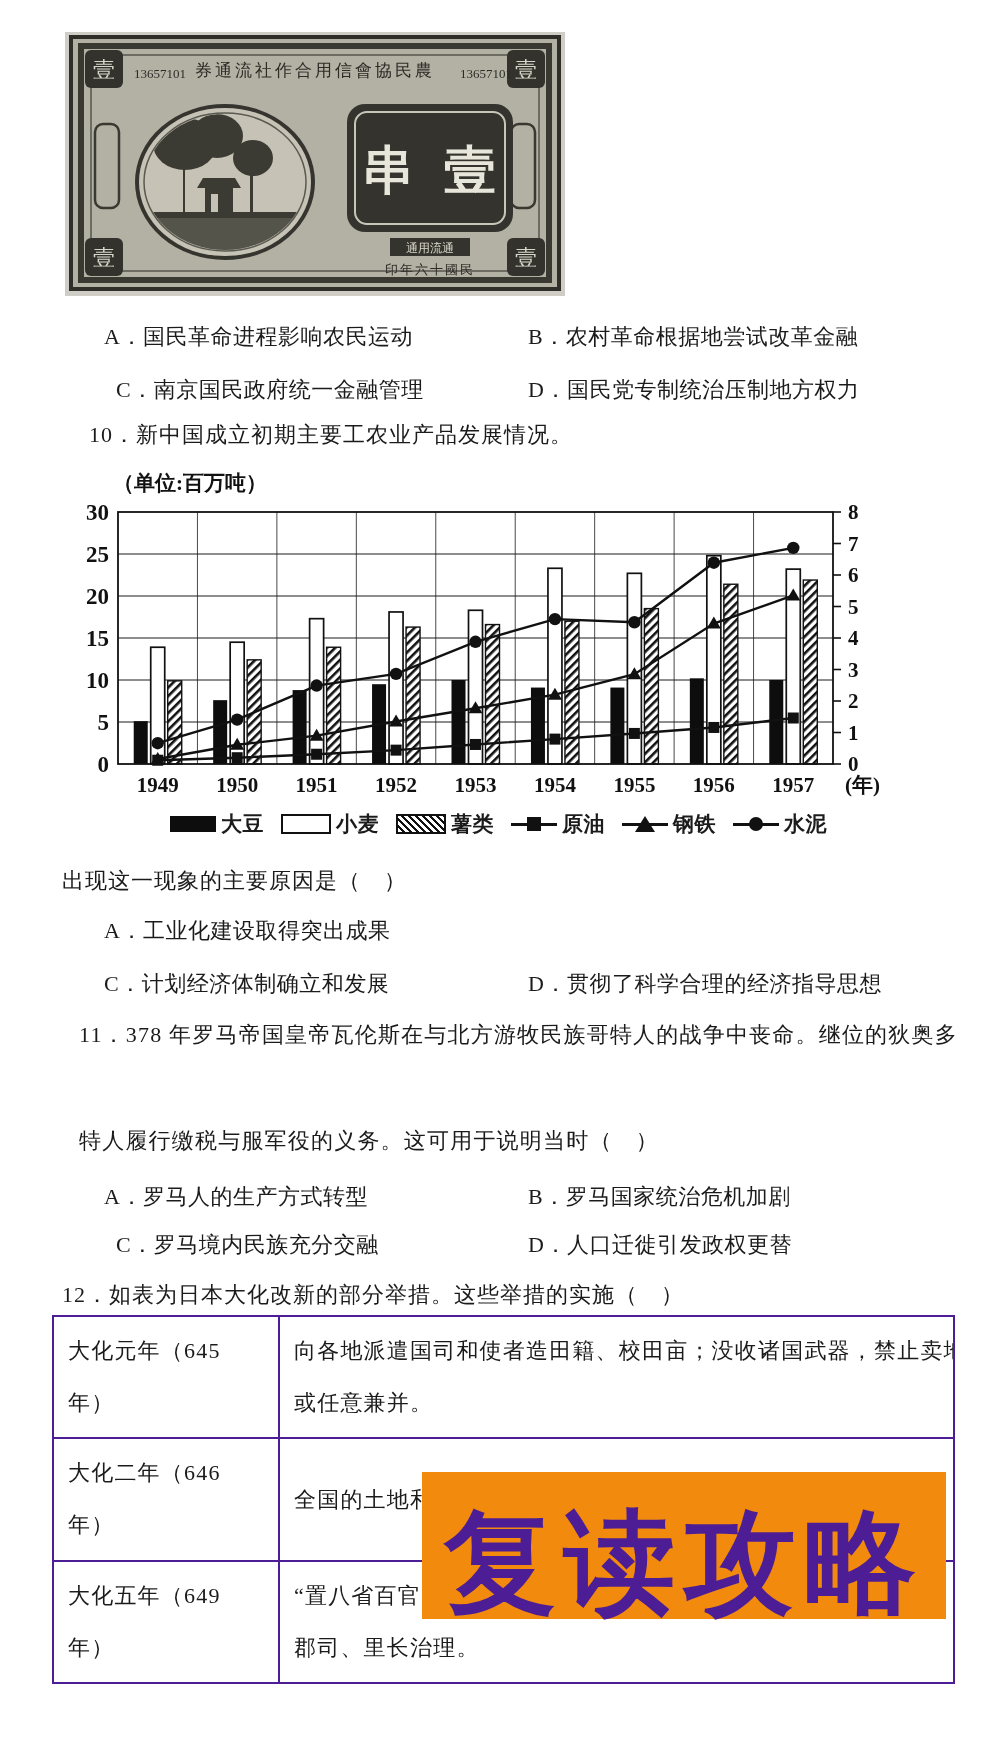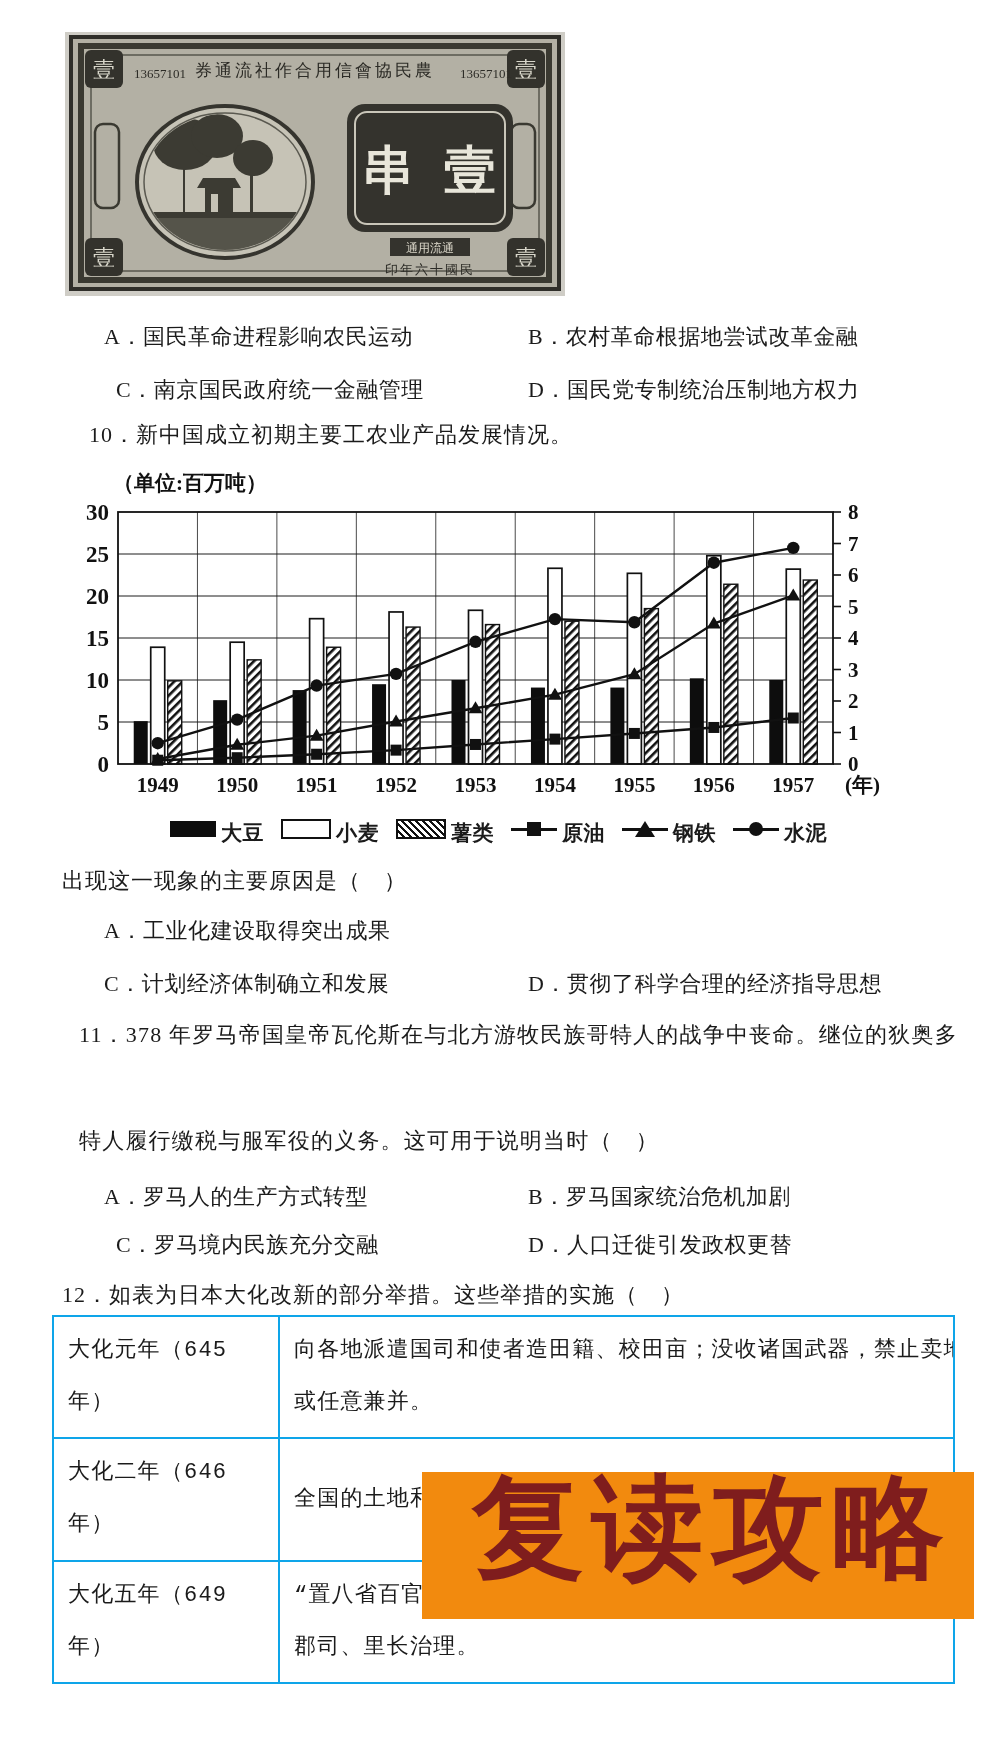--- a/index.html
+++ b/index.html
@@ -8,45 +8,45 @@
   .abs{position:absolute;white-space:nowrap;}
   .para{font-size:22px;letter-spacing:1.2px;margin-left:17px;}
   .stem{font-size:22px;letter-spacing:1px;}
   .opt{font-size:22px;letter-spacing:0.5px;}
   
   .note-wrap{position:absolute;left:65px;top:32px;width:500px;height:264px;}
   
   .chart-wrap{position:absolute;left:55px;top:468px;width:900px;height:380px;}
   #chart-legend{position:absolute;left:115px;top:342px;display:flex;gap:17px;align-items:center;}
   .lg-item{display:flex;align-items:center;gap:5px;}
-  .lg-label{font-size:21px;font-weight:bold;letter-spacing:0.5px;margin-top:9px;}
+  .lg-label{font-size:21px;font-weight:bold;letter-spacing:0.5px;}
   .sw{display:inline-block;}
   .sw-bar{width:46px;height:16px;}
   .sw-black{background:#0d0d0d;}
   .sw-white{background:#fff;border:2px solid #111;}
   .sw-hatch{border:2px solid #111;background:repeating-linear-gradient(45deg,#fff,#fff 3px,#111 3px,#111 5px);}
   .sw-line{position:relative;width:46px;height:18px;}
   .sw-line::before{content:"";position:absolute;left:0;right:0;top:8px;height:3px;background:#111;}
   .m-square::after{content:"";position:absolute;left:16px;top:2px;width:14px;height:14px;background:#111;}
   .m-triangle::after{content:"";position:absolute;left:13px;top:1px;width:0;height:0;
       border-left:10px solid transparent;border-right:10px solid transparent;border-bottom:16px solid #111;}
   .m-circle::after{content:"";position:absolute;left:16px;top:2px;width:14px;height:14px;border-radius:50%;background:#111;}
   
   .q12-table{position:absolute;left:52px;top:1315px;width:903px;border-collapse:collapse;table-layout:fixed;}
-  .q12-table td{border:2px solid #0ea5e9;vertical-align:top;padding:8px 12px 0 14px;
-      font-size:22px;letter-spacing:1.2px;line-height:52px;overflow:hidden;font-family:Liberation Mono, monospace;}
+  .q12-table td{border:2px solid #4c1d95;vertical-align:top;padding:8px 12px 0 14px;
+      font-size:22px;letter-spacing:1.2px;line-height:52px;overflow:hidden;}
   .q12-table .col-era{width:198px;}
   .q12-table tr.r1{height:122px;} .q12-table tr.r2{height:123px;} .q12-table tr.r3{height:122px;}
   .q12-table td.vmid{vertical-align:middle;padding-top:0;}
   .cellline{white-space:nowrap;}
   
   .watermark{position:absolute;left:422px;top:1472px;width:524px;height:147px;background:#F28A0E;
-      display:flex;align-items:flex-start;justify-content:center;z-index:10;
+      display:flex;align-items:flex-end;justify-content:center;z-index:10;
       font-family:"Liberation Sans", sans-serif;font-weight:bold;font-size:112px;
-      color:#7f1d1d;letter-spacing:8px;line-height:1;white-space:nowrap;padding-left:28px;}
+      color:#4c1d95;letter-spacing:8px;line-height:1;white-space:nowrap;}
 </style>
 </head>
 <body>
 
 <div class="page">
 
   <div class="note-wrap">
     <svg width="500" height="264" viewBox="0 0 500 264">
       <rect x="0" y="0" width="500" height="264" fill="#cfcdc6"></rect>
       <rect x="6" y="5" width="488" height="252" fill="#b3b0a4" stroke="#2f2e29" stroke-width="4"></rect>

